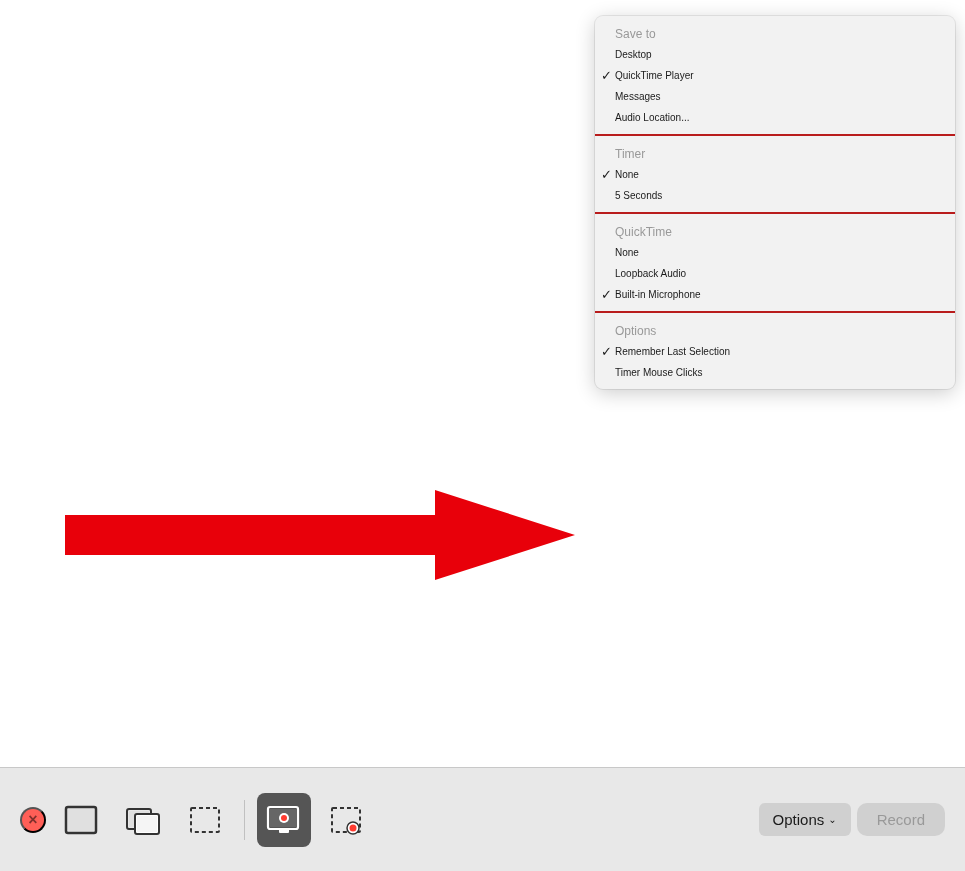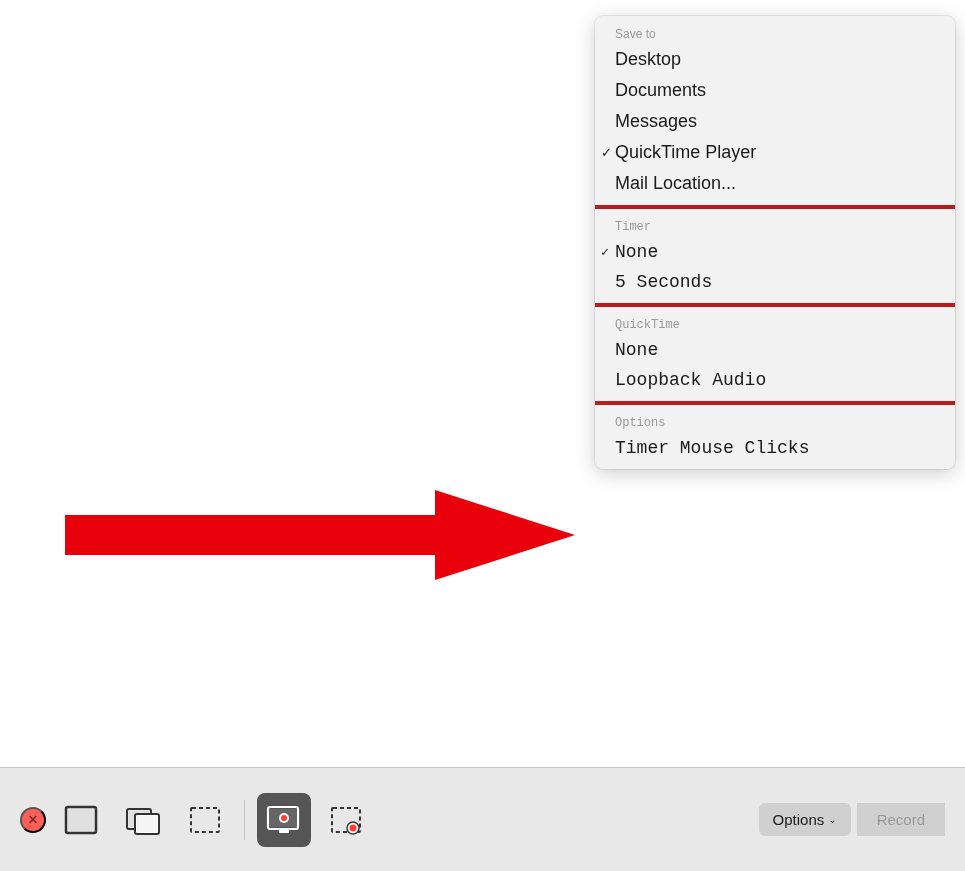--- a/index.html
+++ b/index.html
@@ -41,37 +41,36 @@
       box-shadow: 0 4px 20px rgba(0,0,0,0.2), 0 0 0 1px rgba(0,0,0,0.08);
       overflow: hidden;
       margin-top: 16px;
     }
 
     .menu-section {
       padding: 6px 0;
     }
 
     .menu-section + .menu-section {
-      border-top: 4px solid #b91c1c;
-      font-family: Liberation Mono, monospace;
+      border-top: 2px solid #b91c1c;
     }
 
     .menu-section-header {
       padding: 5px 20px 3px 20px;
       font-size: 12px;
       color: #999999;
       font-weight: 400;
       user-select: none;
     }
 
     .menu-item {
       display: flex;
       align-items: center;
       padding: 5px 20px;
-      font-size: 18px;
+      font-size: 10px;
       color: #1a1a1a;
       cursor: default;
       position: relative;
     }
 
     .menu-item.checked::before {
       content: "✓";
       position: absolute;
       left: 6px;
       font-size: 13px;
@@ -164,21 +163,21 @@
       font-family: inherit;
     }
 
     .options-btn .chevron {
       font-size: 10px;
     }
 
     .record-btn {
       background: #d0d0d0;
       border: none;
-      border-radius: 0;
+      border-radius: 10px;
       padding: 8px 20px;
       font-size: 15px;
       color: #999999;
       cursor: pointer;
       font-family: inherit;
     }
   </style>
 </head>
 <body>
 
@@ -186,40 +185,41 @@
   <svg class="red-arrow-shape" viewBox="0 0 510 90" xmlns="http://www.w3.org/2000/svg">
     <polygon points="0,25 370,25 370,0 510,45 370,90 370,65 0,65" fill="#e8000a"></polygon>
   </svg>
 </div>
 
 <div class="dropdown-menu">
 
   <div class="menu-section">
     <div class="menu-section-header">Save to</div>
     <div class="menu-item">Desktop</div>
-    <div class="menu-item">Documents</div>
+    <div class="menu-item checked">QuickTime Player</div>
     <div class="menu-item">Messages</div>
-    <div class="menu-item checked">QuickTime Player</div>
-    <div class="menu-item">Mail Location...</div>
+    <div class="menu-item">Audio Location...</div>
   </div>
 
   <div class="menu-section">
     <div class="menu-section-header">Timer</div>
     <div class="menu-item checked">None</div>
     <div class="menu-item">5 Seconds</div>
   </div>
 
   <div class="menu-section">
     <div class="menu-section-header">QuickTime</div>
     <div class="menu-item">None</div>
     <div class="menu-item">Loopback Audio</div>
+    <div class="menu-item checked">Built-in Microphone</div>
   </div>
 
   <div class="menu-section">
     <div class="menu-section-header">Options</div>
+    <div class="menu-item checked">Remember Last Selection</div>
     <div class="menu-item">Timer Mouse Clicks</div>
   </div>
 
 </div>
 
 <div class="toolbar">
 
   <button class="toolbar-close"></button>
 
   <button class="toolbar-btn">

